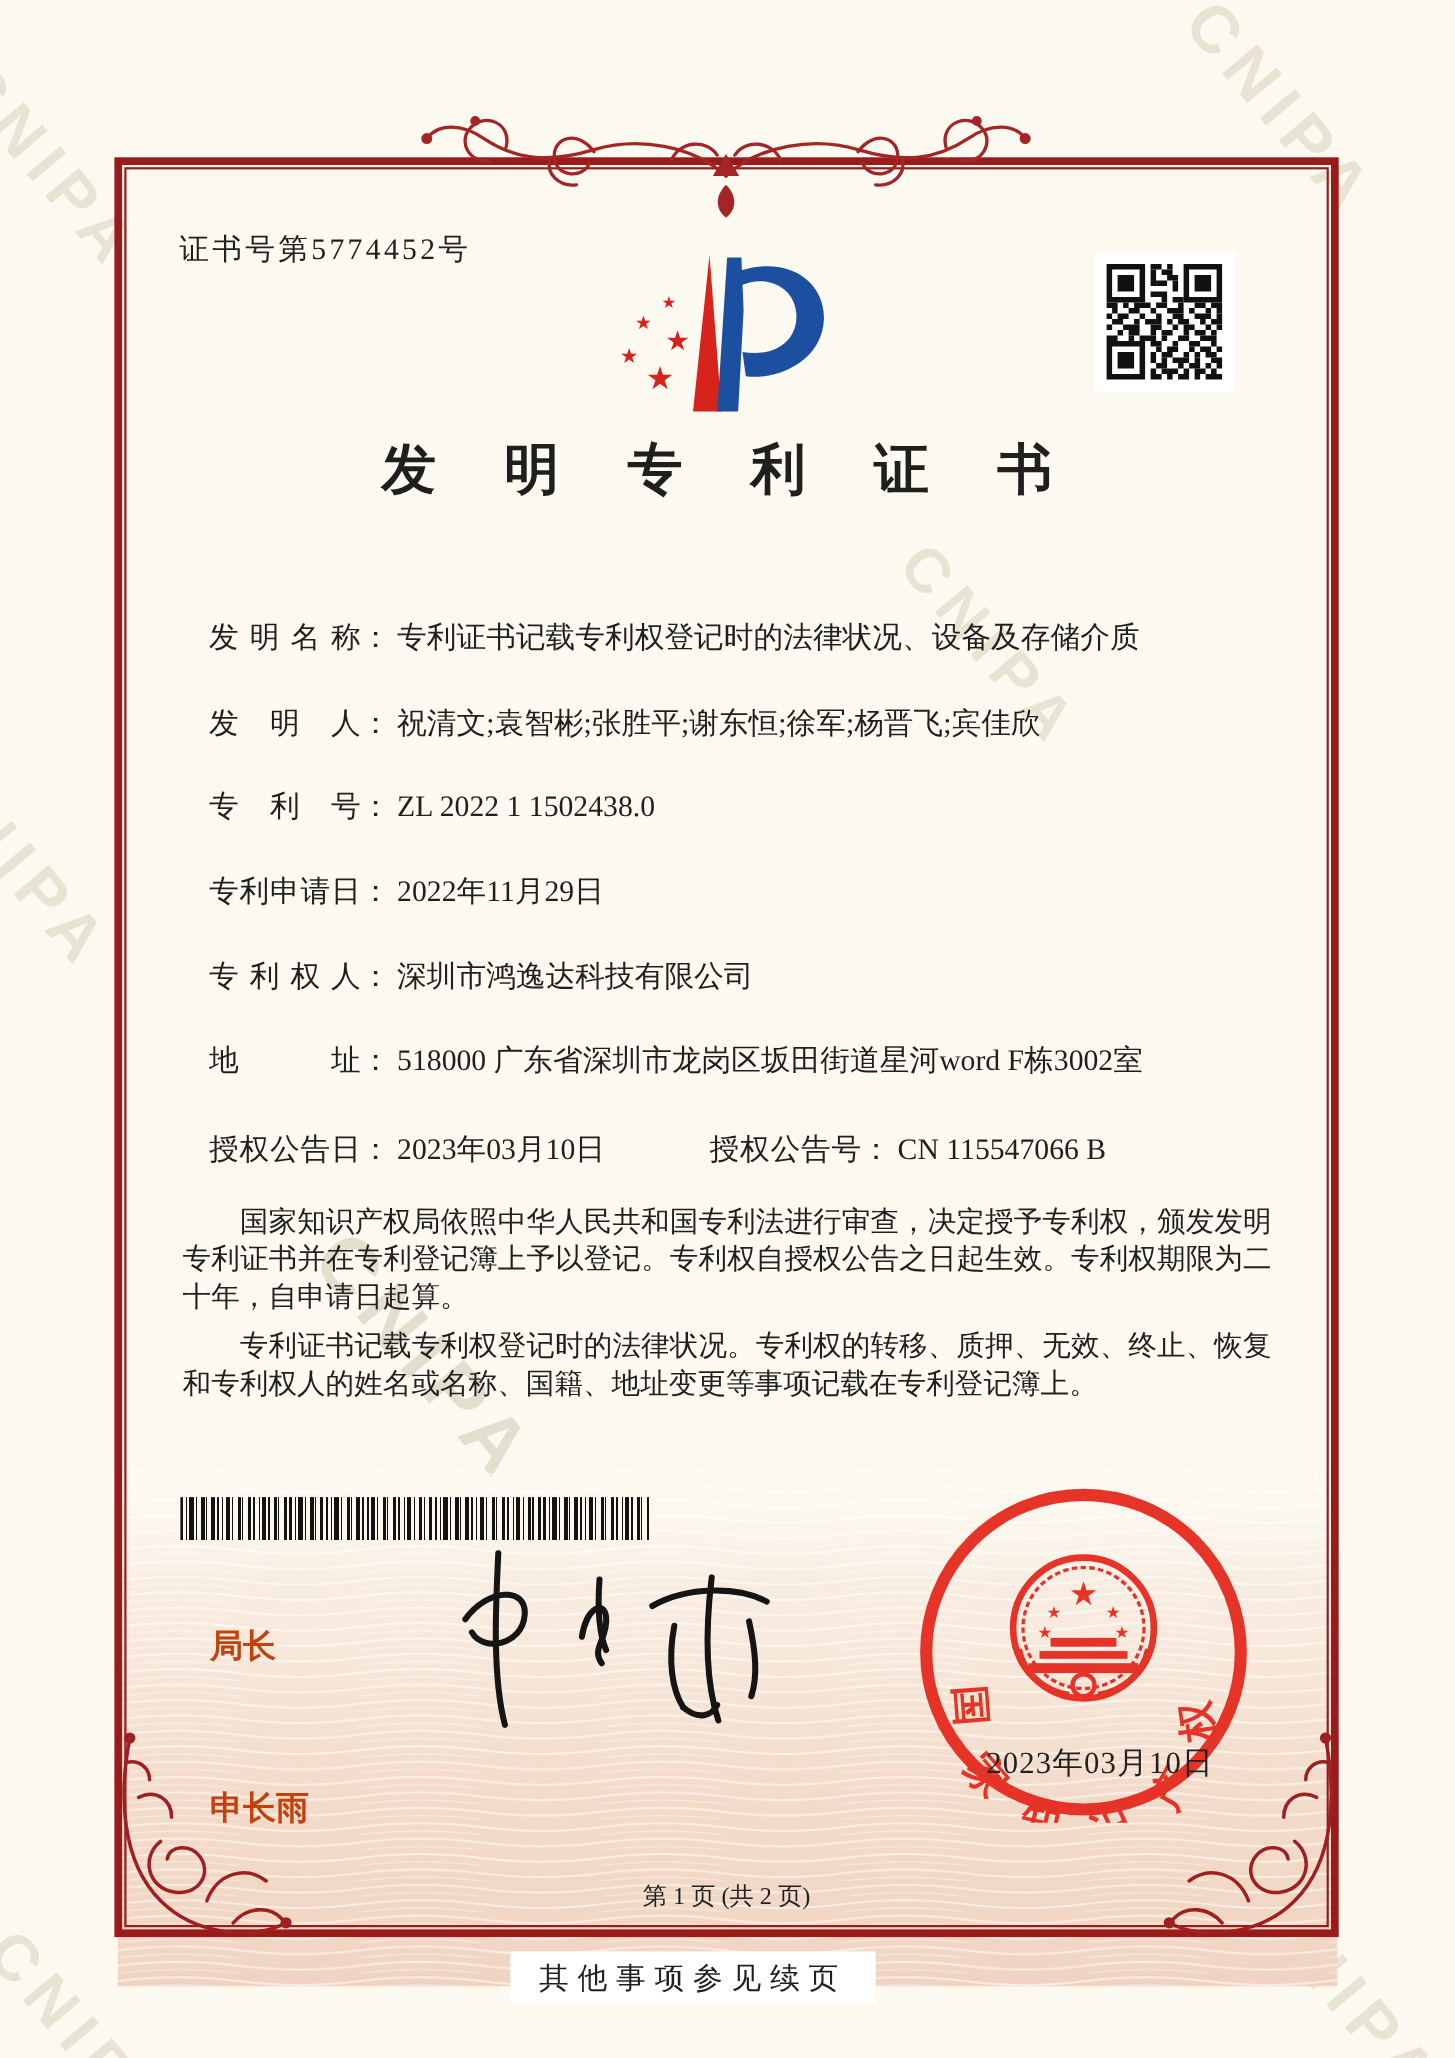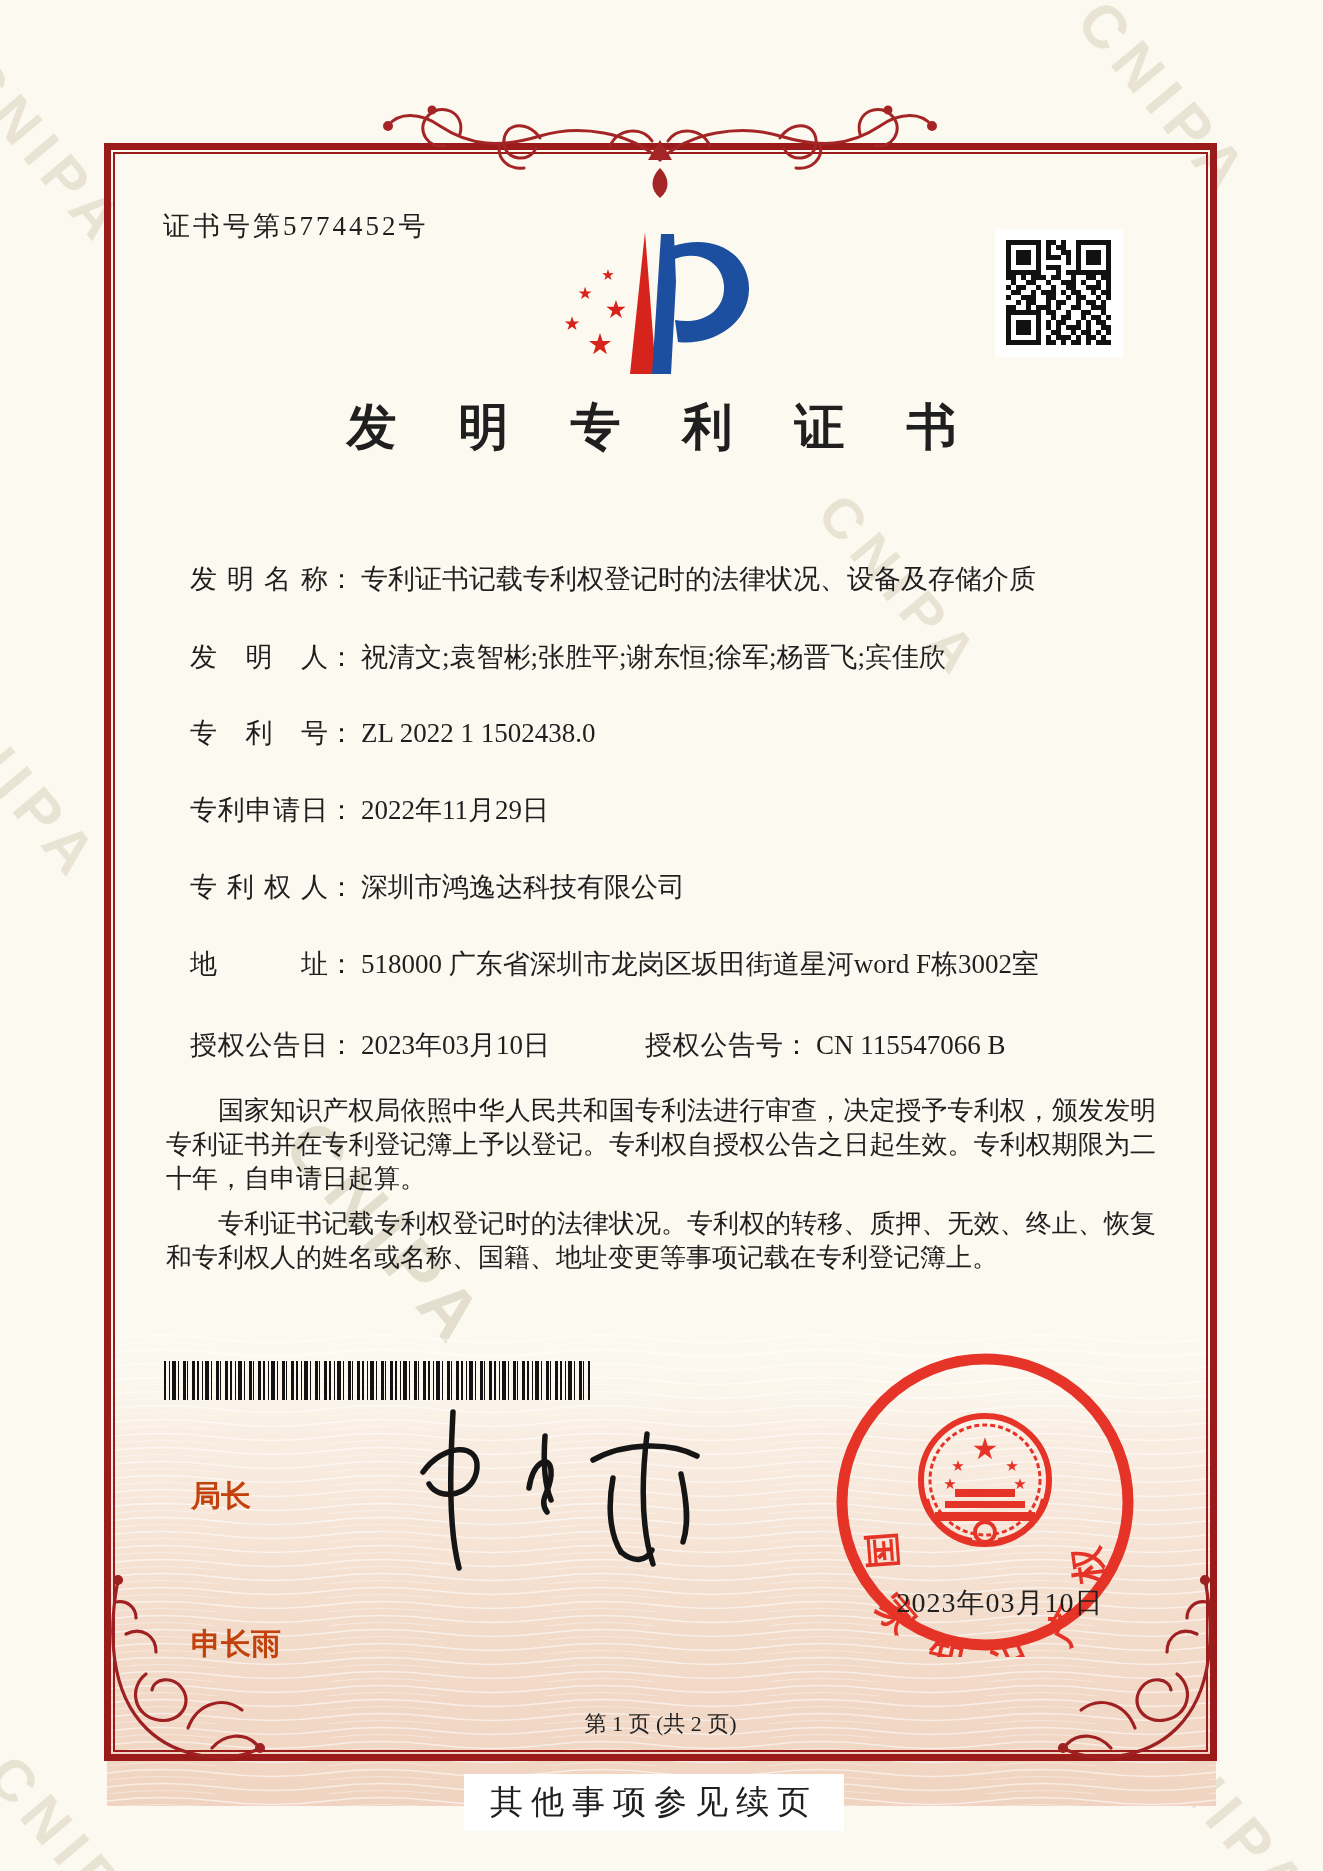--- a/index.html
+++ b/index.html
@@ -53,21 +53,21 @@
       #121212 19px 22px,transparent 22px 23px,
       #121212 23px 24px,transparent 24px 28px,
       #121212 28px 31px,transparent 31px 33px);
   }
   .signer{position:absolute;left:191px;z-index:5;font-family:"Liberation Sans","DejaVu Sans",sans-serif;font-weight:bold;font-size:30px;color:#c2410c;}
   .signature{position:absolute;left:395px;top:1402px;z-index:5;}
   .seal{position:absolute;left:830px;top:1347px;z-index:6;}
   .page-indicator{position:absolute;left:104px;top:1709px;width:1113px;text-align:center;font-size:22px;z-index:5;}
   .continuation{
     position:absolute;left:464px;top:1774px;z-index:5;
-    background:#ffffff;padding:6px 26px;font-size:33px;letter-spacing:8px;
+    background:#ffffff;padding:6px 26px;font-size:27px;letter-spacing:8px;
   }
   .qr{position:absolute;left:995px;top:229px;z-index:5;}
   .logo{position:absolute;left:552px;top:224px;z-index:5;}
 </style>
 </head>
 <body>
 
 <div class="wm" style="left:-30px;top:30px;font-size:58px;transform:rotate(50deg);">CNIPA</div>
 <div class="wm" style="left:1090px;top:-25px;font-size:60px;transform:rotate(50deg);">CNIPA</div>
 <div class="wm" style="left:-60px;top:660px;font-size:60px;transform:rotate(50deg);">CNIPA</div>

